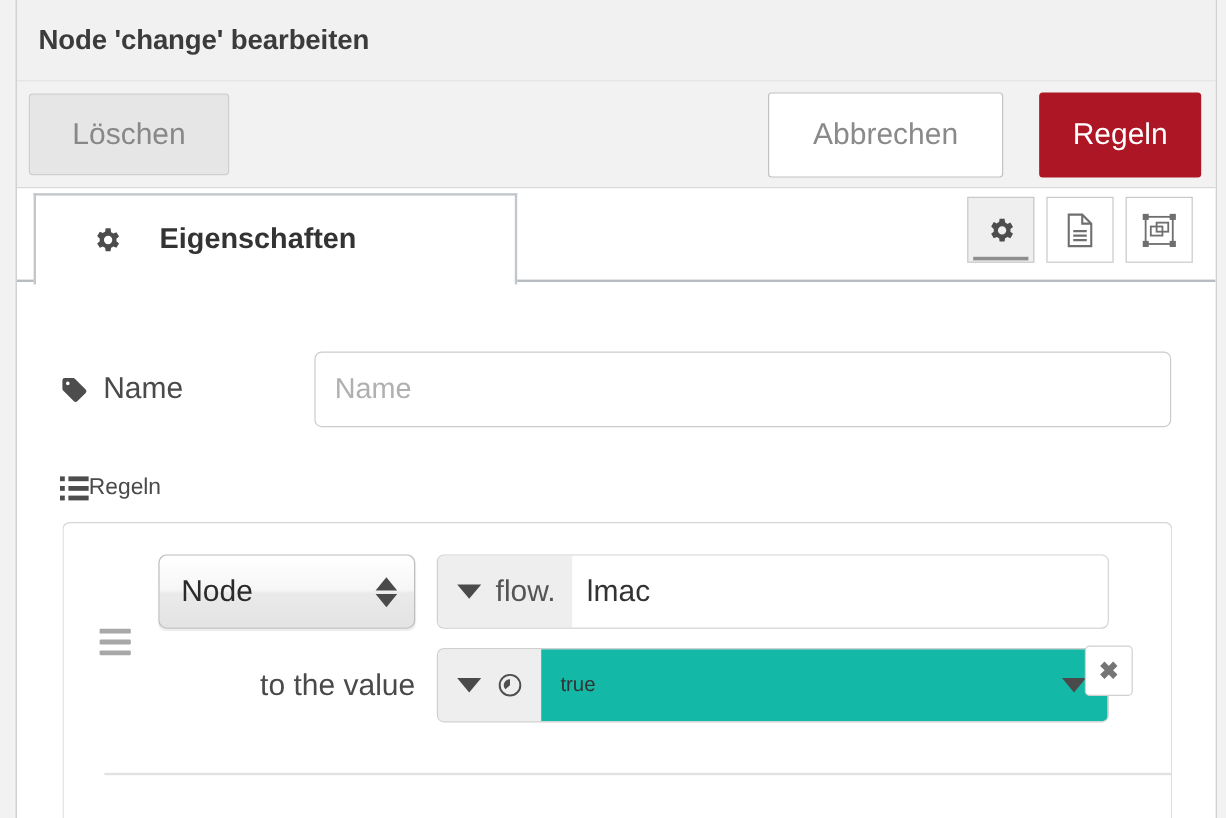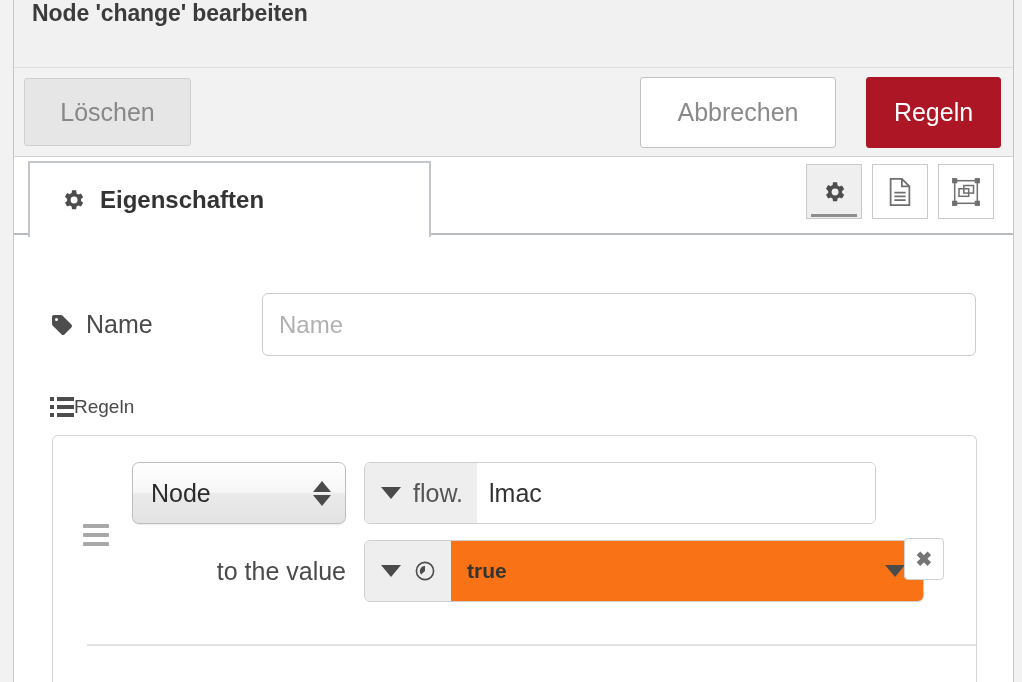--- a/index.html
+++ b/index.html
@@ -20,21 +20,21 @@
     border-left: 1px solid #c6c6c6;
     border-right: 1px solid #c6c6c6;
     overflow: hidden;
   }
 
   
   .titlebar {
     height: 68px;
     background: #f1f1f1;
     border-bottom: 1px solid #dedede;
-    display: flex; align-items: flex-start;
+    display: flex; align-items: center;
     padding: 0 18px;
   }
   .titlebar .title {
     font-size: 23px;
     font-weight: bold;
     color: #3b3b3b;
     letter-spacing: -0.1px;
   }
 
   
@@ -92,22 +92,22 @@
   }
   .tab {
     position: absolute;
     left: 14px; top: 4px;
     width: 403px; height: 76px;
     background: #ffffff;
     border: 2px solid #c3c7cb;
     border-bottom: none;
     display: flex;
     align-items: center;
-    padding-left: 30px;
-    gap: 14px;
+    padding-left: 46px;
+    gap: 31px;
     z-index: 2;
     cursor: pointer;
   }
   .tab .tab-label {
     font-size: 24px;
     font-weight: bold;
     color: #333333;
   }
 
   
@@ -310,29 +310,28 @@
     padding: 0 12px;
     background: #ffffff;
     min-width: 0;
   }
   #rule-prop-input { width: 560px; }
   .typed-input.readonly-val {
     background: #eeeeee;
   }
   .ti-static {
     flex: 1 1 auto;
-    background: #f97316;
+    background: #14b8a6;
     display: flex;
     align-items: center;
     justify-content: space-between;
     padding: 0 18px 0 16px;
-    font-size: 21px;
+    font-size: 17px;
     color: #333333;
     cursor: pointer;
-    font-weight: bold;
   }
   .to-value-text {
     font-size: 25px;
     color: #4a4a4a;
   }
   .rule-delete {
     position: absolute;
     right: 32px; top: 84px;
     width: 40px; height: 42px;
     border: 1px solid #d0d0d0;
@@ -459,21 +458,21 @@
             <div class="lead">
               <div class="mac-select">
                 <span class="sel-value">Node</span>
                 <span class="stepper">
                   <span class="tri-up"></span>
                   <span class="tri-down"></span>
                 </span>
               </div>
             </div>
 
-            <div class="typed-input" style="width:512px">
+            <div class="typed-input" style="width:560px">
               <div class="ti-type">
                 <span class="caret-down"></span>
                 <span>flow.</span>
               </div>
               <input class="ti-value" id="rule-prop-input" type="text" value="lmac" style="">
             </div>
           </div>
 
           <div class="rule-line">
             <div class="lead">

